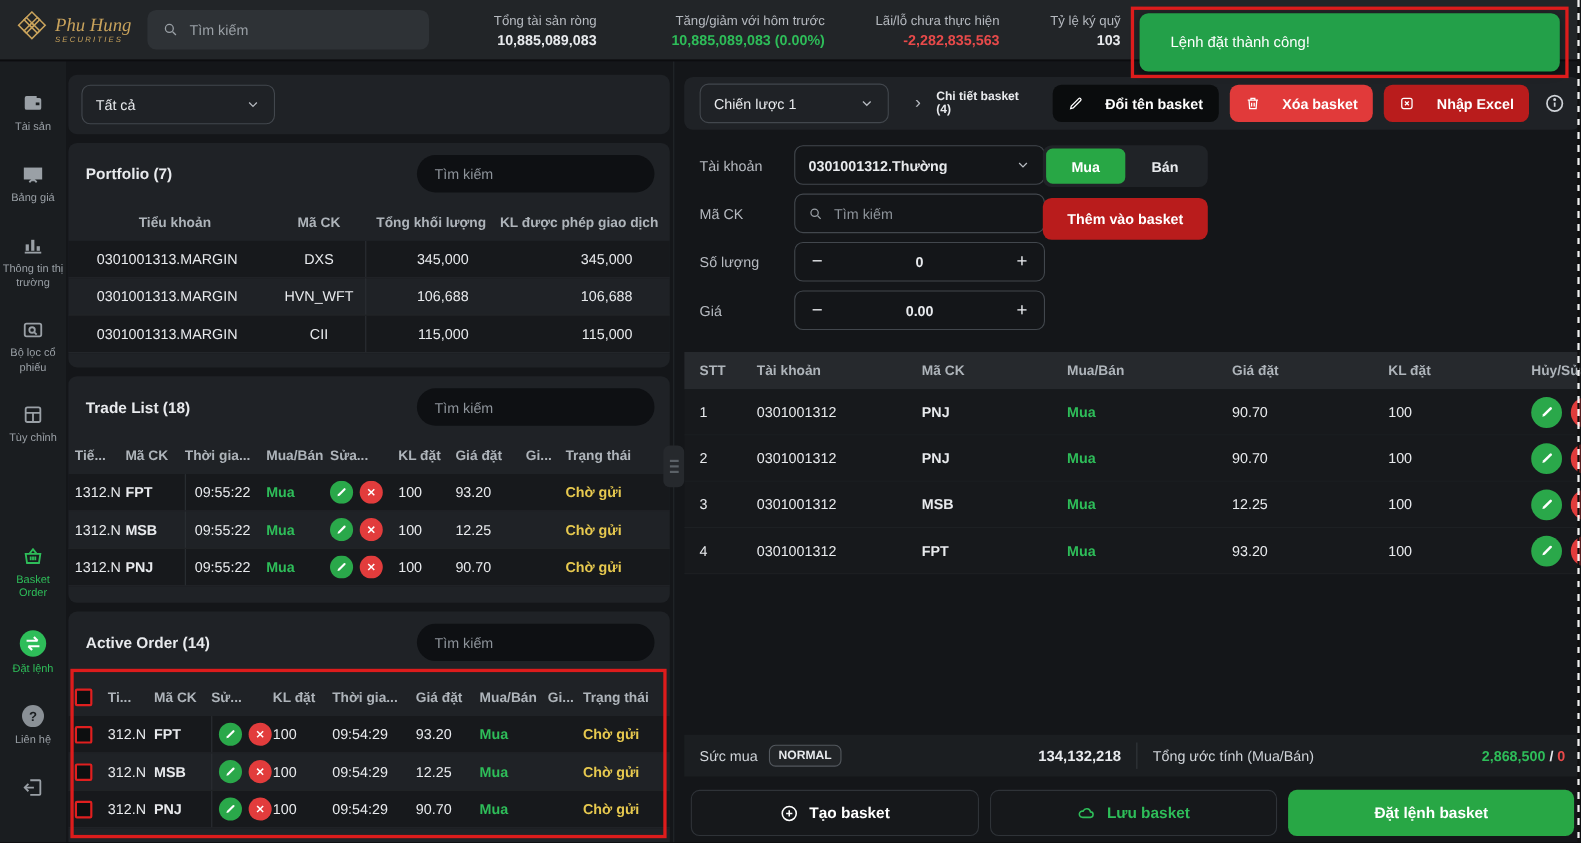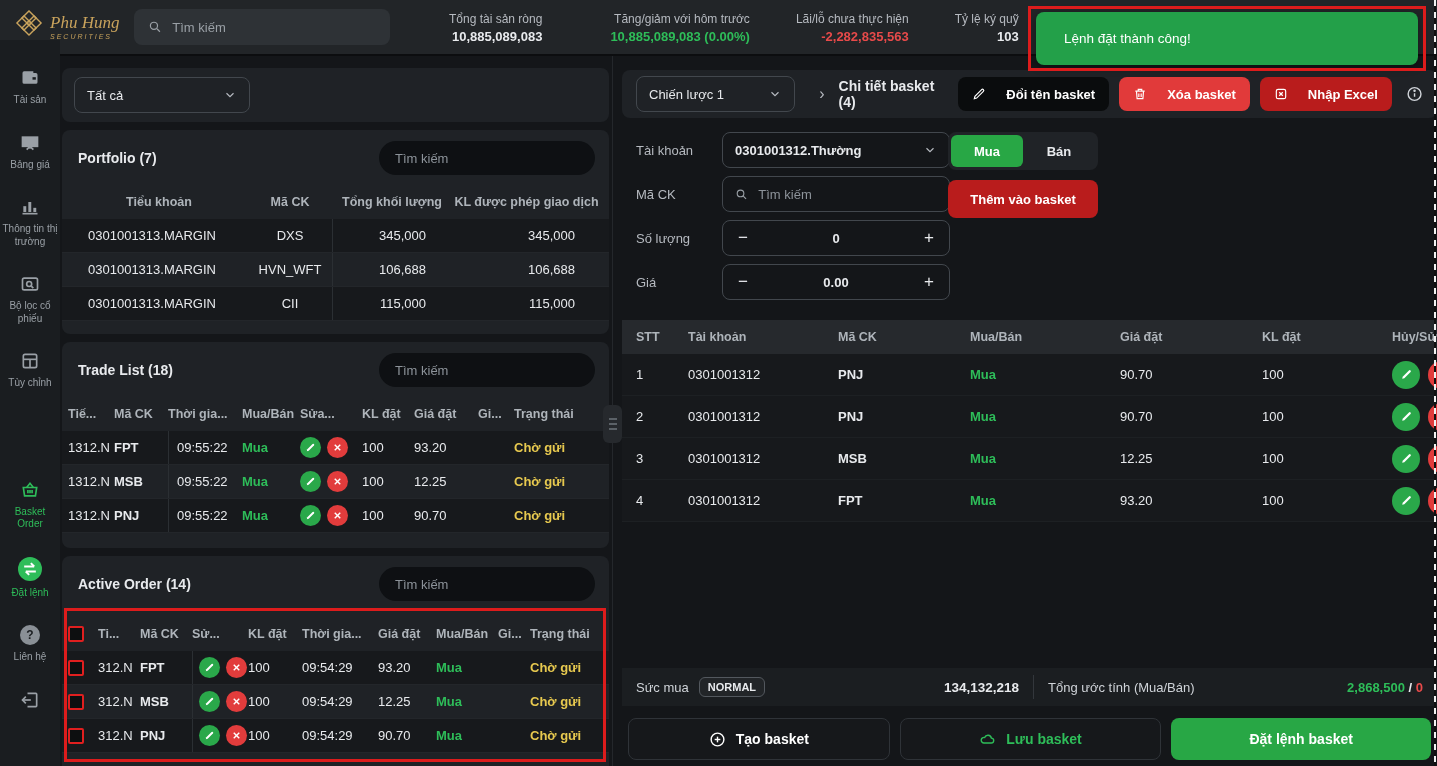--- a/index.html
+++ b/index.html
@@ -27,21 +27,21 @@
   
   .toast-annot{ position:absolute; left:1028px; top:6px; width:398px; height:65px;
                 border:3px solid #dd1c1c; z-index:60; pointer-events:none; }
   .toast{ position:absolute; left:1036px; top:12px; width:382px; height:53px; background:#23a049;
           border-radius:8px; display:flex; align-items:center; padding-left:28px; z-index:55;
           color:#fff; font-size:13.5px; box-shadow:0 2px 8px rgba(0,0,0,.4); }
   .ants{ position:absolute; right:1px; top:0; bottom:0; width:2px; z-index:70; pointer-events:none;
          background:repeating-linear-gradient(180deg,#f2f2f2 0 6px,#111 6px 12px); }
 
   
-  .sidebar{ position:absolute; left:0; top:40px; bottom:0; width:60px; background:#1a1d20;
+  .sidebar{ position:absolute; left:0; top:56px; bottom:0; width:60px; background:#1a1d20;
             display:flex; flex-direction:column; align-items:center; padding-top:28px; }
   .side-item{ display:flex; flex-direction:column; align-items:center; gap:6px; color:#9aa0a6;
               font-size:10px; text-align:center; margin-bottom:26px; cursor:pointer; width:58px; }
   .side-item svg{ width:20px; height:20px; }
   .side-item.green{ color:#2ebd59; }
   .side-item .lb{ line-height:1.25; }
   .side-spacer{ flex:1 0 30px; max-height:64px; }
   .swap-badge{ width:24px; height:24px; border-radius:50%; background:#2ebd59; display:flex; align-items:center; justify-content:center; }
   .help-badge{ width:20px; height:20px; border-radius:50%; background:#8a9096; color:#1a1d20; font-weight:bold;
                display:flex; align-items:center; justify-content:center; font-size:12px; }
@@ -92,21 +92,21 @@
   .circ{ width:21px; height:21px; border-radius:50%; display:flex; align-items:center; justify-content:center; cursor:pointer; }
   .circ.g{ background:#2aa84a; } .circ.r{ background:#e23c3c; }
   .circ svg{ width:11px; height:11px; color:#fff; }
   .chk{ width:16px; height:16px; background:#0d0f10; border:2px solid #e01f1f; border-radius:2px; cursor:pointer; }
   .annot-box{ position:absolute; left:2px; right:3px; top:52px; height:154px; border:3px solid #dd1c1c; pointer-events:none; z-index:10; }
   .rel{ position:relative; }
 
   
   .r-head{ margin-top:14px; height:48px; display:flex; align-items:center; padding:0 14px; gap:10px; }
   .crumb-sep{ color:#b6bac0; font-size:16px; margin:0 4px 0 14px; }
-  .crumb{ font-weight:bold; font-size:14px; }
+  .crumb{ font-weight:bold; font-size:11px; }
   .r-head .spacer{ flex:1; }
   .btn{ height:34px; border-radius:8px; display:flex; align-items:center; justify-content:center; gap:20px;
         font-weight:bold; font-size:13px; cursor:pointer; padding:0 14px; white-space:nowrap; }
   .btn svg{ width:14px; height:14px; }
   .btn.black{ background:#0a0c0d; color:#fff; }
   .btn.red{ background:#e13a3a; color:#fff; }
   .btn.green{ background:#b91c1c; color:#fff; }
   .info-ic{ width:20px; height:20px; color:#cfd3d8; margin-left:4px; cursor:pointer; }
 
   .form{ margin-top:14px; position:relative; height:176px; padding-left:14px; }

